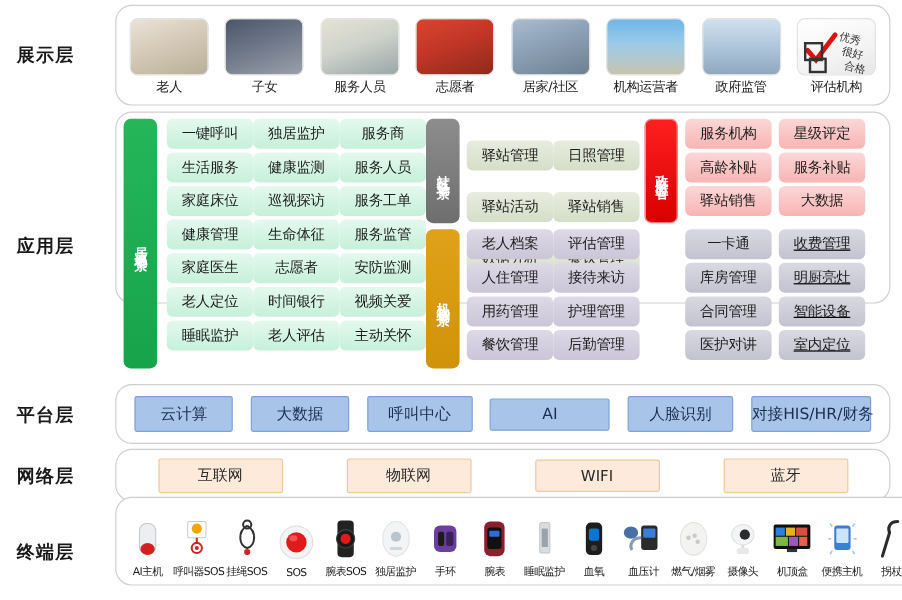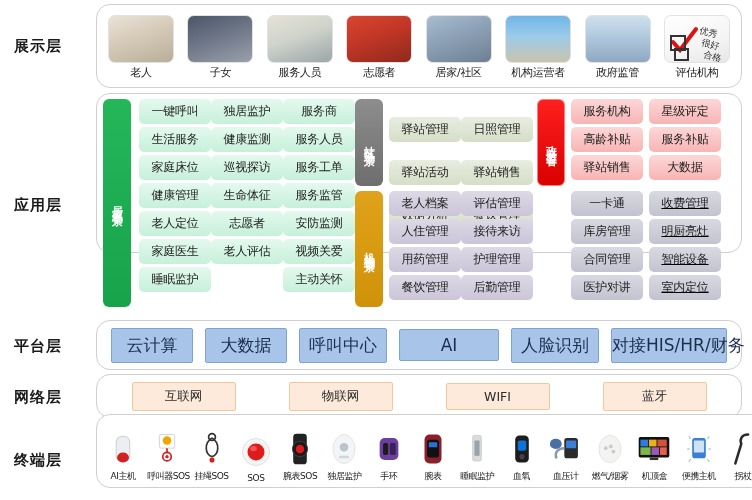--- a/index.html
+++ b/index.html
@@ -94,21 +94,21 @@
   .c-gray  { background: linear-gradient(180deg,#d9d9e2,#c3c3d0); }
 
   
   #platform { left: 96px; top: 320px; width: 646px; height: 50px; }
   .flat-row {
     display: flex; height: 100%; align-items: center;
     justify-content: space-around; padding: 0 8px;
   }
   .chip-blue {
     background: #a8c4e8; border: 1px solid #7ba3d8;
-    color: #1b2e50; font-size: 17px;
+    color: #1b2e50; font-size: 13px;
     padding: 5px 0; border-radius: 2px;
     text-align: center; white-space: nowrap;
   }
 
   
   #network { left: 96px; top: 374px; width: 646px; height: 44px; }
   .chip-peach {
     background: #fdeada; border: 1px solid #f2c79a;
     color: #2a2a2a; font-size: 12.5px;
     padding: 5px 0; border-radius: 2px;
@@ -190,30 +190,31 @@
       <div class="vbar" id="vbar-home">居家场景</div>
       <div class="vbar" id="vbar-comm">社区场景</div>
       <div class="vbar" id="vbar-inst">机构场景</div>
       <div class="vbar" id="vbar-gov">政府监管</div>
 
       <div class="cellcol" id="col-home-0" style="left:42px;  top:5px;">
           <div class="cell c-mint">一键呼叫</div>
           <div class="cell c-mint">生活服务</div>
           <div class="cell c-mint">家庭床位</div>
           <div class="cell c-mint">健康管理</div>
+          <div class="cell c-mint">家庭医生</div>
           <div class="cell c-mint">老人定位</div>
-          <div class="cell c-mint">家庭医生</div>
           <div class="cell c-mint">睡眠监护</div>
         </div>
       <div class="cellcol" id="col-home-1" style="left:114px; top:5px;">
           <div class="cell c-mint">独居监护</div>
           <div class="cell c-mint">健康监测</div>
           <div class="cell c-mint">巡视探访</div>
           <div class="cell c-mint">生命体征</div>
           <div class="cell c-mint">志愿者</div>
+          <div class="cell c-mint">时间银行</div>
           <div class="cell c-mint">老人评估</div>
         </div>
       <div class="cellcol" id="col-home-2" style="left:186px; top:5px;">
           <div class="cell c-mint">服务商</div>
           <div class="cell c-mint">服务人员</div>
           <div class="cell c-mint">服务工单</div>
           <div class="cell c-mint">服务监管</div>
           <div class="cell c-mint">安防监测</div>
           <div class="cell c-mint">视频关爱</div>
           <div class="cell c-mint">主动关怀</div>
@@ -269,21 +270,21 @@
     </div>
   </div>
 
   <div class="panel" id="platform">
     <div class="flat-row" id="platform-row">
         <div class="chip-blue" style="width: 82px;">云计算</div>
         <div class="chip-blue" style="width: 82px;">大数据</div>
         <div class="chip-blue" style="width: 88px;">呼叫中心</div>
         <div class="chip-blue" style="width: 100px; text-align: center;">AI</div>
         <div class="chip-blue" style="width: 88px;">人脸识别</div>
-        <div class="chip-blue" style="width: 116px;">对接HIS/HR/财务</div>
+        <div class="chip-blue" style="width: 100px;">对接HIS/HR/财务</div>
       </div>
   </div>
 
   <div class="panel" id="network">
     <div class="flat-row" id="network-row">
         <div class="chip-peach">互联网</div>
         <div class="chip-peach">物联网</div>
         <div class="chip-peach">WIFI</div>
         <div class="chip-peach">蓝牙</div>
       </div>
@@ -405,20 +406,31 @@
         <div class="device">
           <div class="dev-ico">
             <svg viewBox="0 0 40 42" width="34" height="38">
               <ellipse cx="20" cy="21" rx="13" ry="16" fill="#f3f4f2" stroke="#e0e2de"></ellipse>
               <circle cx="15" cy="20" r="2.2" fill="#c8ccc6"></circle>
               <circle cx="21" cy="18" r="2.2" fill="#c8ccc6"></circle>
               <circle cx="24" cy="24" r="2.2" fill="#c8ccc6"></circle>
             </svg>
           </div>
           <div class="dev-cap">燃气/烟雾</div>
+        </div>
+        <div class="device">
+          <div class="dev-ico">
+            <svg viewBox="0 0 40 42" width="34" height="38">
+              <rect x="14" y="30" width="12" height="6" rx="2" fill="#e6e8ea"></rect>
+              <path d="M20 30 v-5" stroke="#d7dade" stroke-width="3"></path>
+              <ellipse cx="20" cy="17" rx="11" ry="10" fill="#f2f4f6" stroke="#dfe2e5"></ellipse>
+              <circle cx="22" cy="17" r="5" fill="#2c2c2c"></circle>
+            </svg>
+          </div>
+          <div class="dev-cap">摄像头</div>
         </div>
         <div class="device">
           <div class="dev-ico">
             <svg viewBox="0 0 40 42" width="34" height="38">
               <rect x="2" y="7" width="36" height="24" rx="2" fill="#111"></rect>
               <rect x="4" y="10" width="9" height="8" fill="#2a7de1"></rect>
               <rect x="14" y="10" width="9" height="8" fill="#e8b21c"></rect>
               <rect x="24" y="10" width="11" height="8" fill="#d84f3e"></rect>
               <rect x="4" y="19" width="12" height="9" fill="#7ab648"></rect>
               <rect x="17" y="19" width="9" height="9" fill="#9b59b6"></rect>

